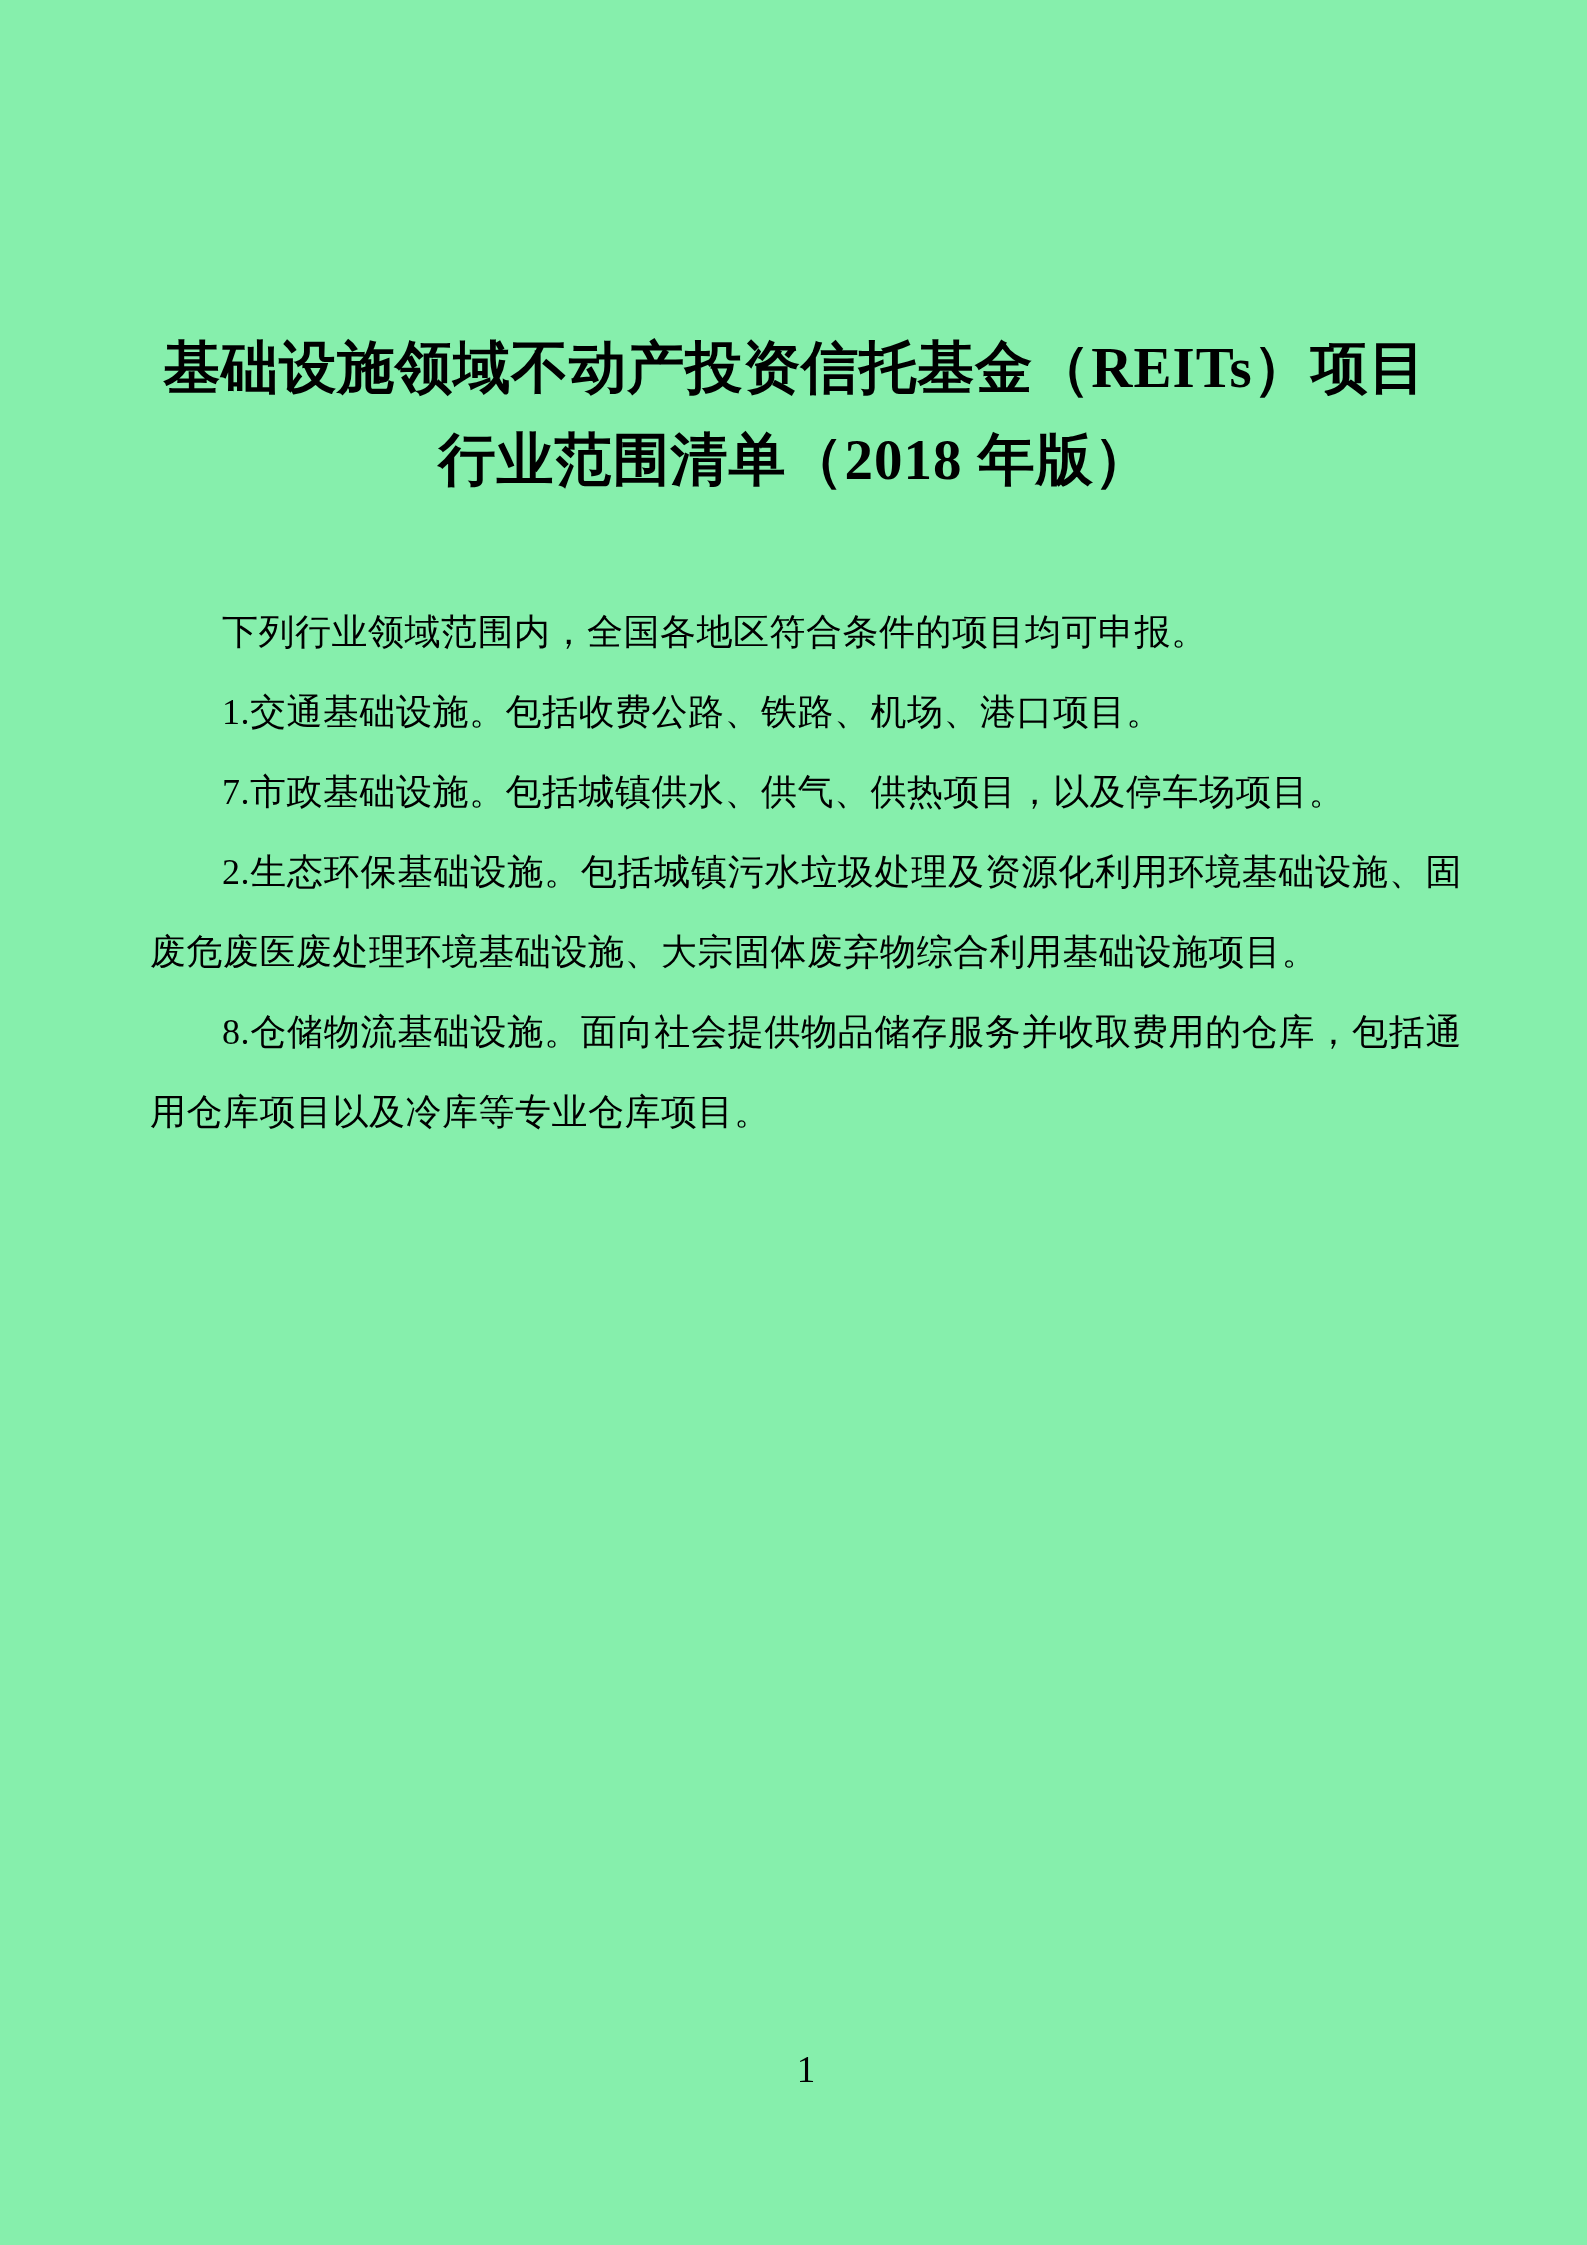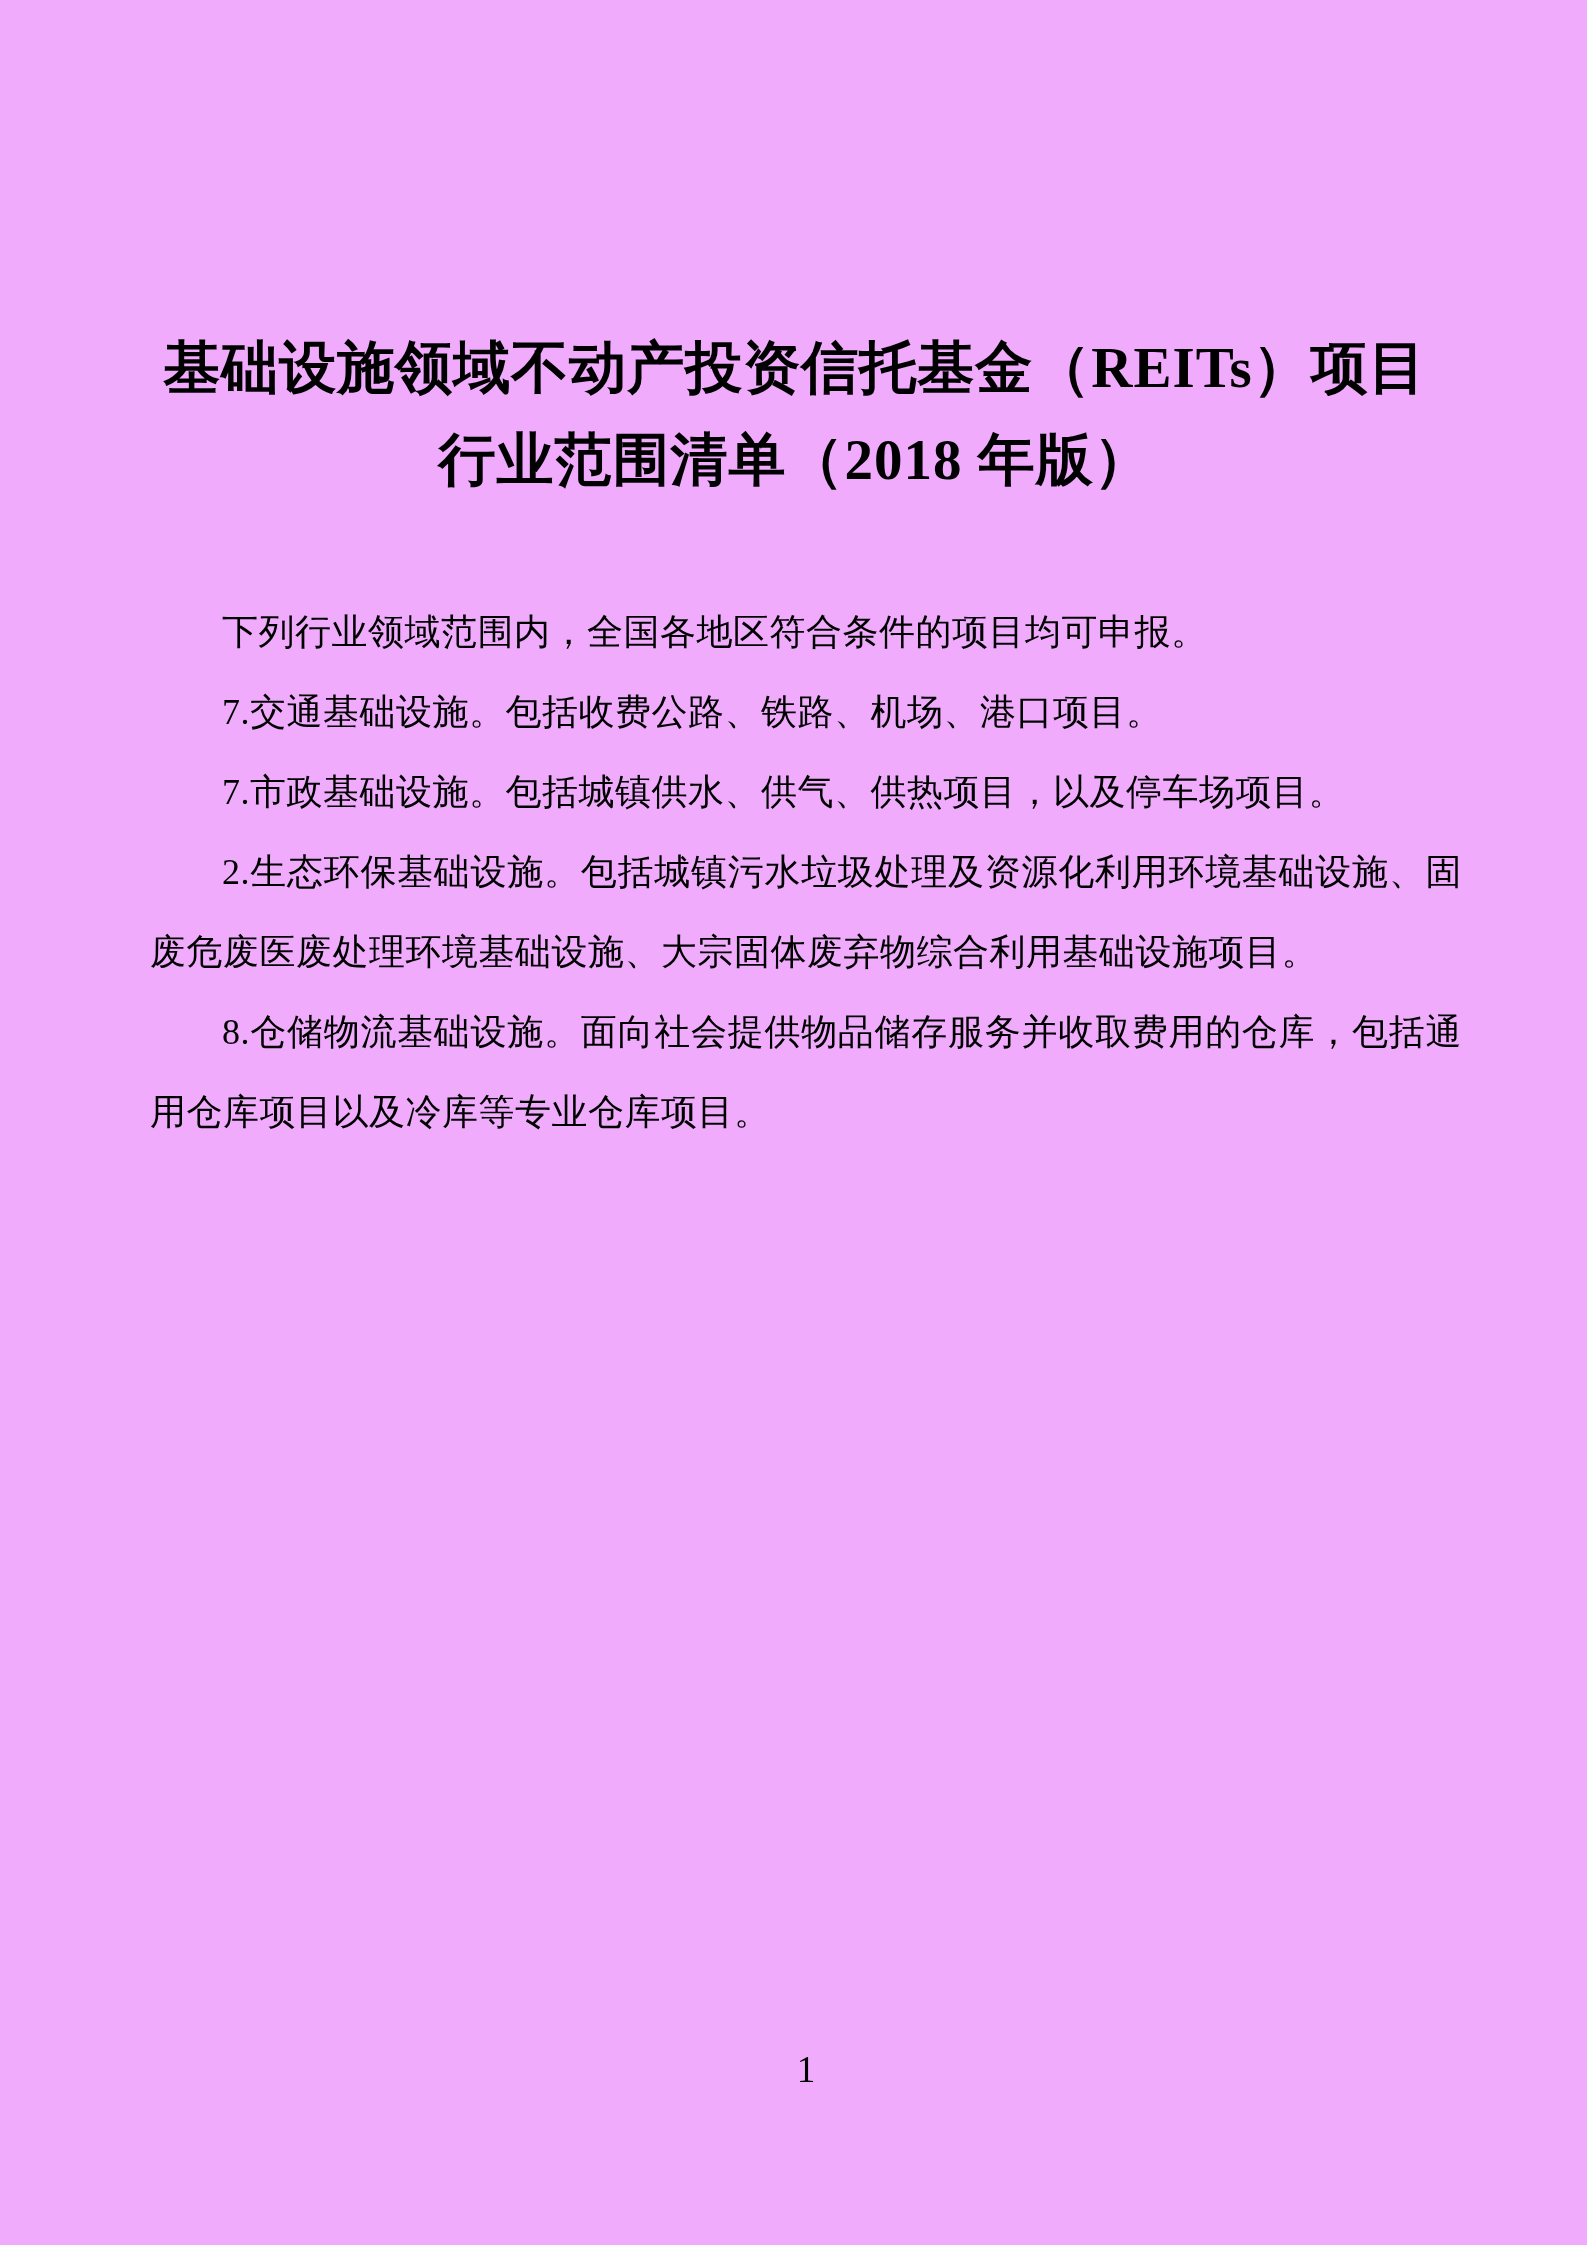--- a/index.html
+++ b/index.html
@@ -13,21 +13,21 @@
     position: relative;
     font-family: "Liberation Serif", "DejaVu Serif", serif;
     color: #000000;
   }
   .page {
     position: absolute;
     left: 0;
     top: 0;
     width: 1587px;
     height: 2245px;
-    background: #f0abfc;
+    background: #86efac;
     overflow: hidden;
   }
   .doc-title {
     position: absolute;
     top: 322px;
     left: 130px;
     width: 1330px;
     text-align: center;
     font-weight: 700;
     font-size: 57px;
@@ -65,21 +65,21 @@
 
 <div class="page">
 
   <div class="doc-title">
     <div>基础设施领域不动产投资信托基金（REITs）项目</div>
     <div>行业范围清单（2018 年版）</div>
   </div>
 
   <div class="doc-body">
     <p>下列行业领域范围内，全国各地区符合条件的项目均可申报。</p>
-    <p>7.交通基础设施。包括收费公路、铁路、机场、港口项目。</p>
+    <p>1.交通基础设施。包括收费公路、铁路、机场、港口项目。</p>
     <p>7.市政基础设施。包括城镇供水、供气、供热项目，以及停车场项目。</p>
     <p>2.生态环保基础设施。包括城镇污水垃圾处理及资源化利用环境基础设施、固废危废医废处理环境基础设施、大宗固体废弃物综合利用基础设施项目。</p>
     <p>8.仓储物流基础设施。面向社会提供物品储存服务并收取费用的仓库，包括通用仓库项目以及冷库等专业仓库项目。</p>
   </div>
 
   <div class="page-number">1</div>
 
 </div>
 
 </body></html>

